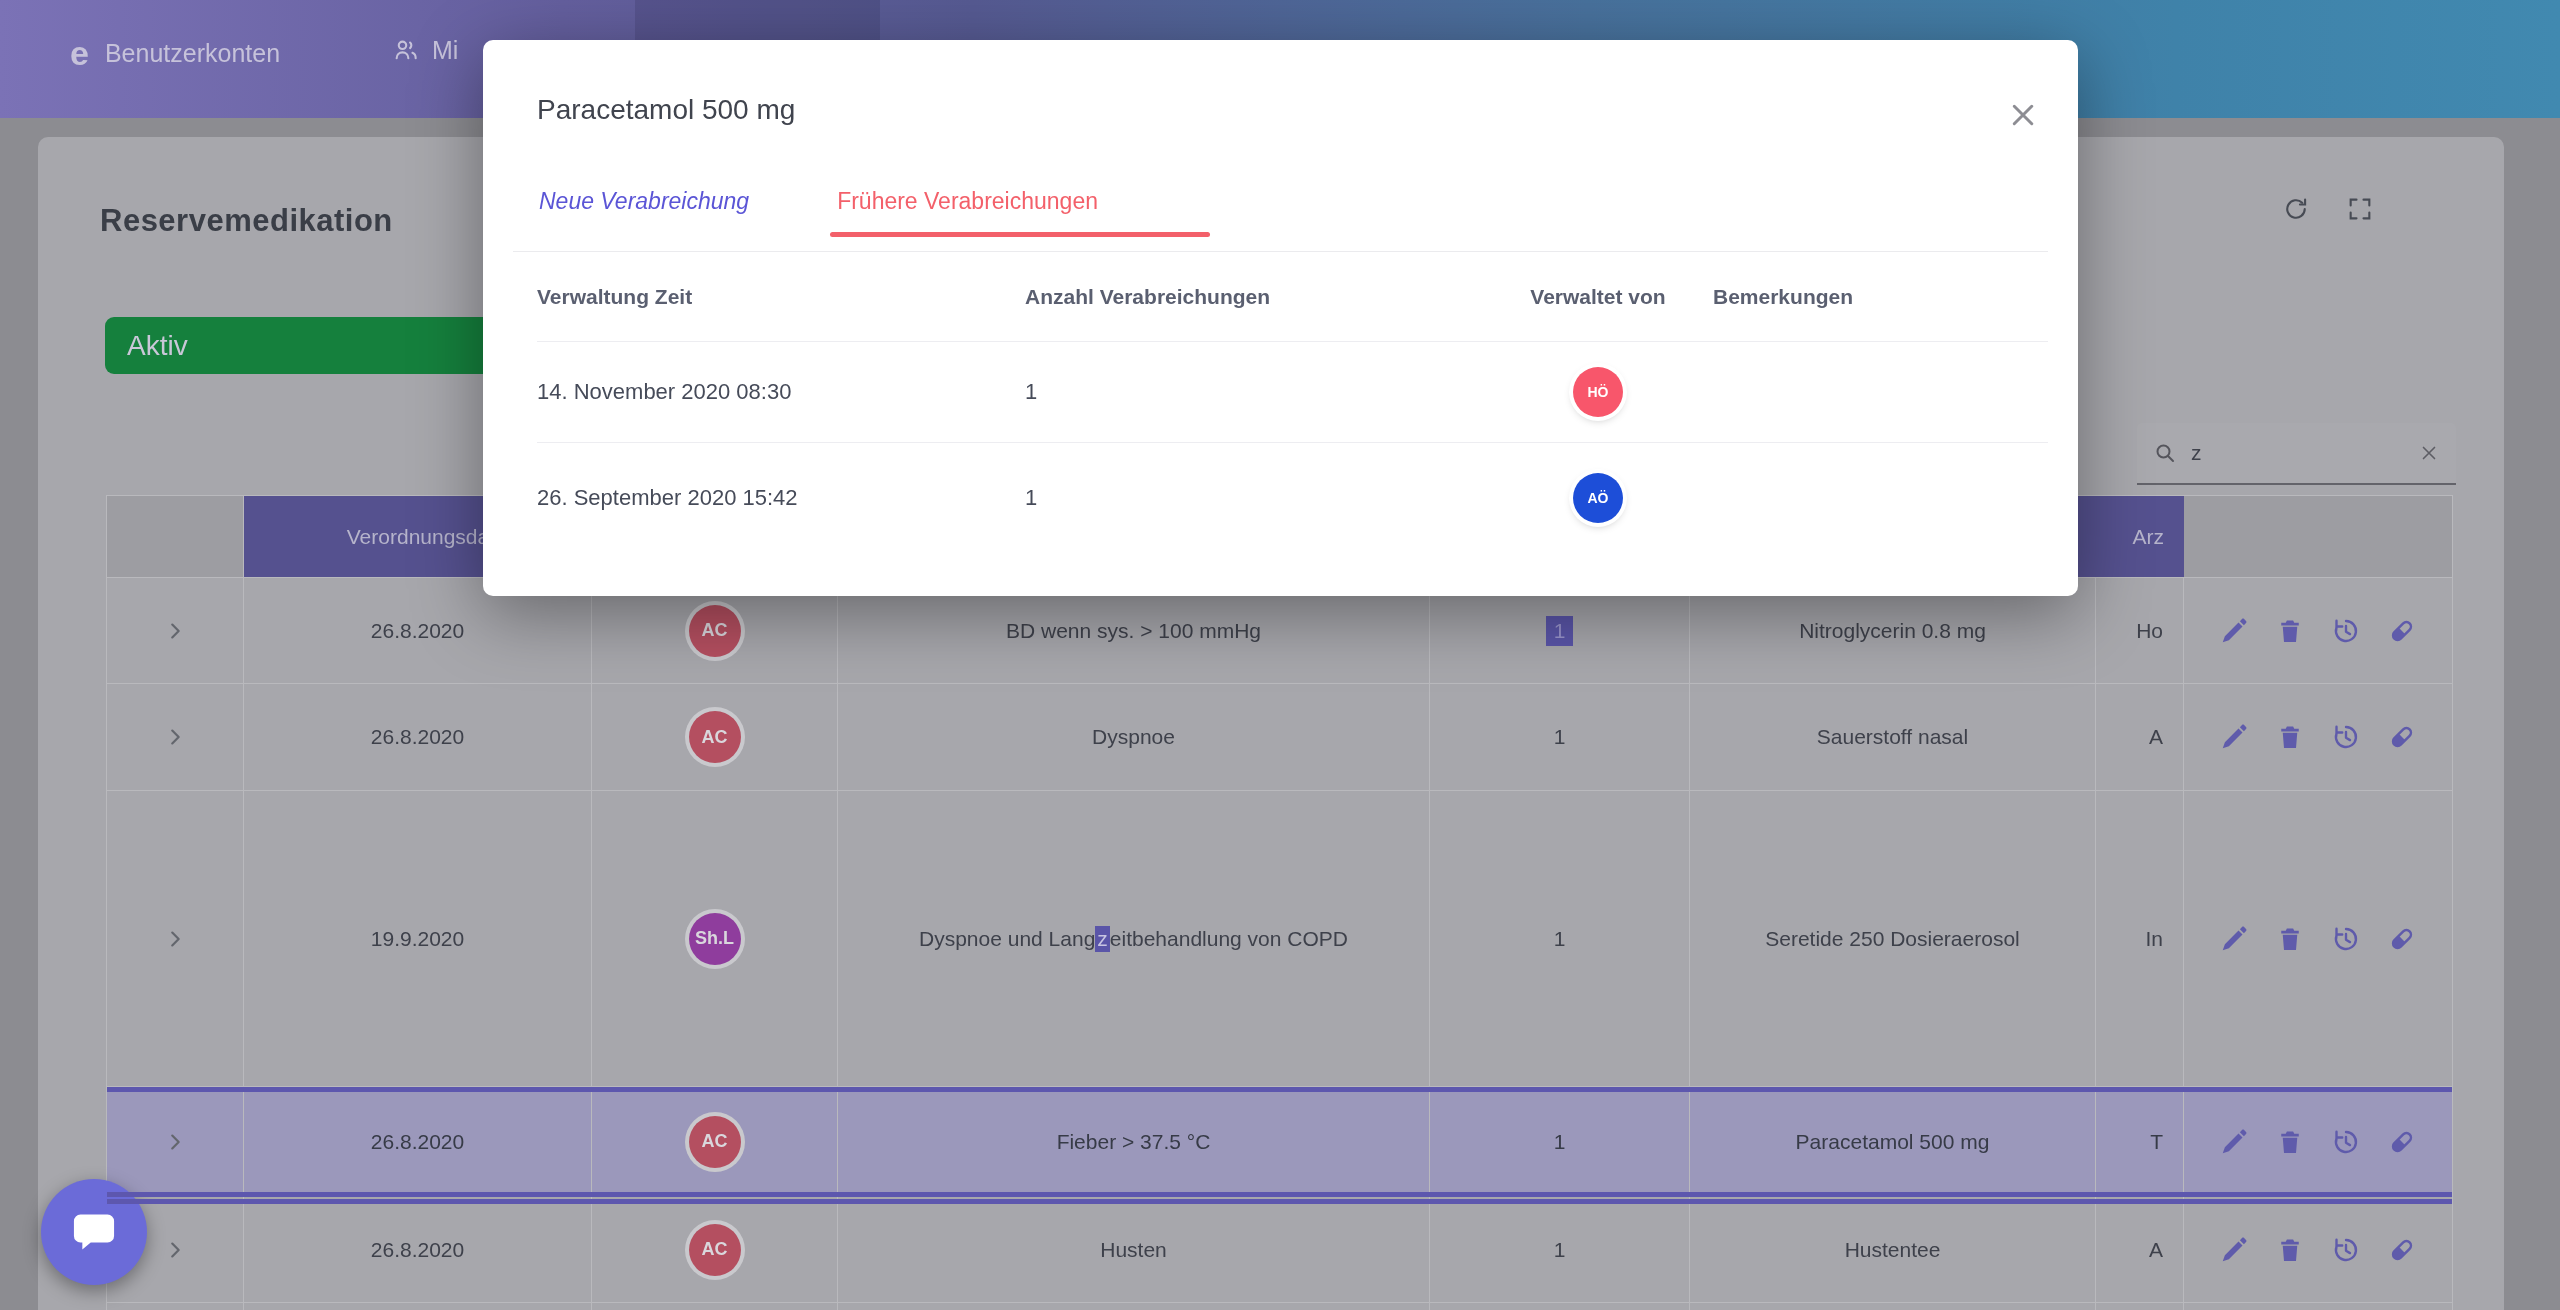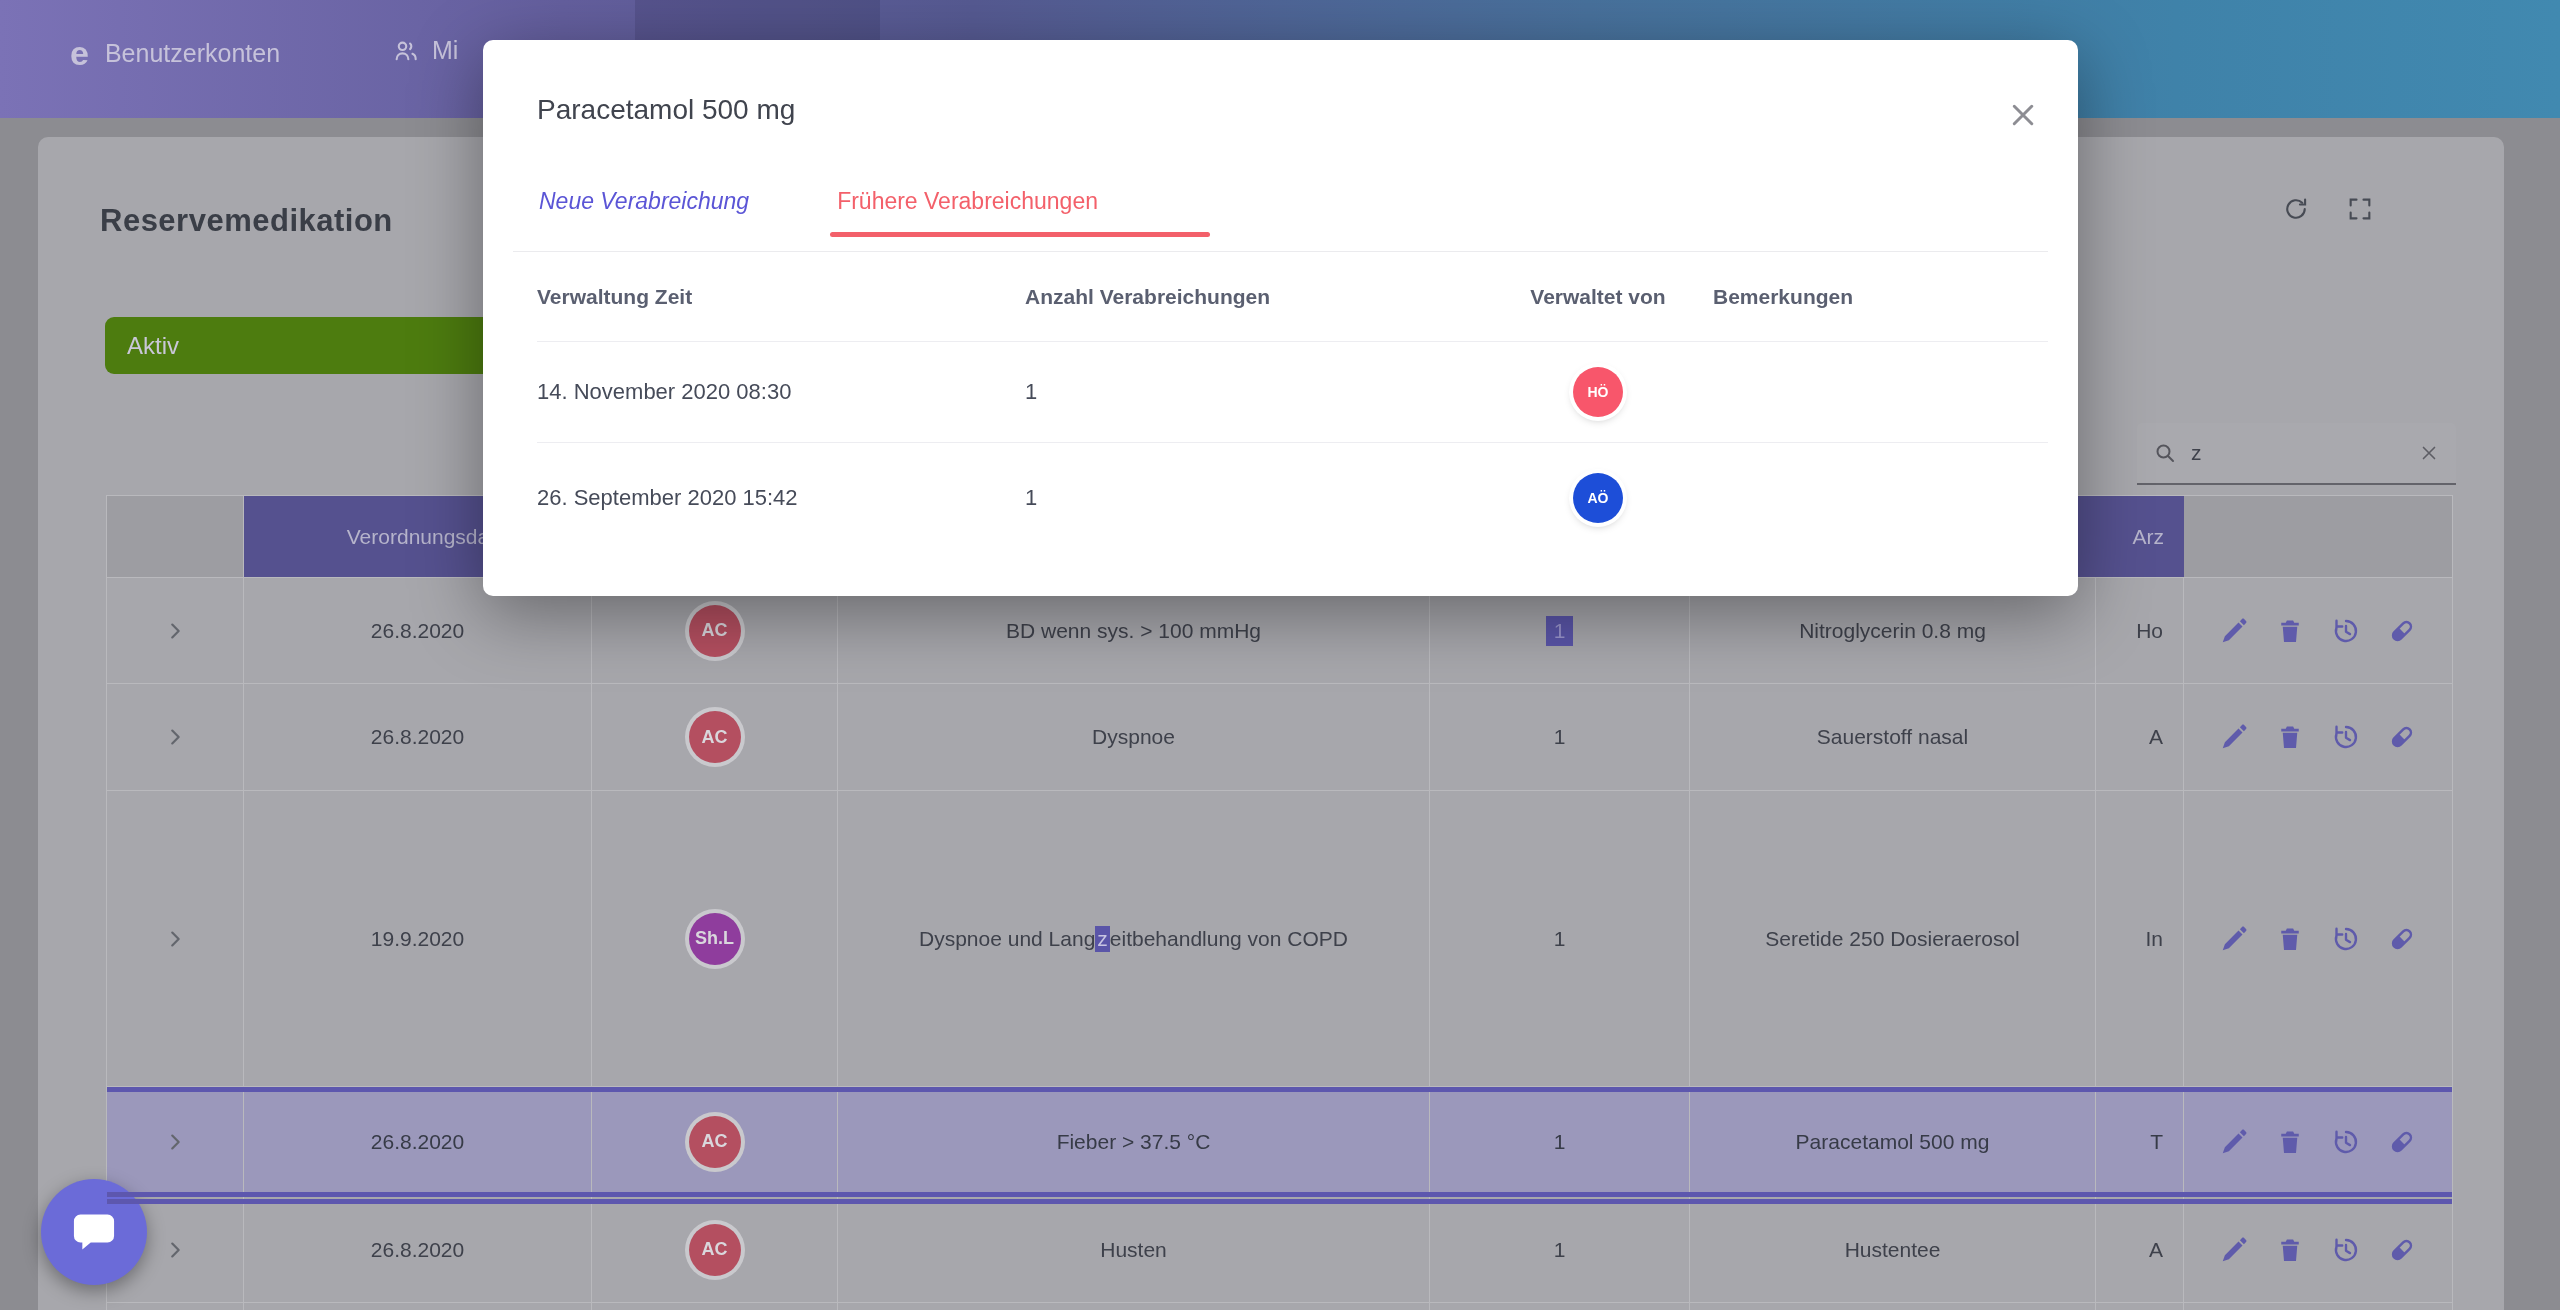--- a/index.html
+++ b/index.html
@@ -7,29 +7,29 @@
   body { font-family:"Liberation Sans","DejaVu Sans",sans-serif; }
   .stage { position:relative; width:2560px; height:1310px; background:#8c8c91; overflow:hidden; }
 
   
   .topbar { position:absolute; left:0; top:0; width:2560px; height:118px;
     background:linear-gradient(90deg,#7b72b6 0%,#645f9e 22%,#565a92 38%,#48719c 62%,#3f82a9 85%,#4189b0 100%); }
   .nav-active-partial { position:absolute; left:635px; top:0; width:245px; height:118px; background:rgba(20,22,52,0.14); }
   .brand { position:absolute; left:70px; top:36px; display:flex; align-items:center; gap:16px; color:#c6c2da; }
   .brand .logo { font-size:34px; font-weight:700; line-height:1; }
   .brand .navlabel { font-size:25px;text-align:right; }
-  .navitem2 { position:absolute; left:392px; top:36px; display:flex; align-items:flex-end; gap:12px; color:#c6c2da; font-size:25px; }
+  .navitem2 { position:absolute; left:392px; top:36px; display:flex; align-items:flex-start; gap:12px; color:#c6c2da; font-size:25px; }
 
   .card { position:absolute; left:38px; top:137px; width:2466px; height:1200px; background:#a7a7ac; border-radius:10px; }
   .card-title { position:absolute; left:62px; top:66px; font-size:31px; font-weight:700; color:#3a3e47; letter-spacing:0.5px; }
   .card-tools { position:absolute; right:130px; top:58px; display:flex; gap:36px; }
   .tool-ic { width:28px; height:28px; color:#474b54; cursor:pointer; }
 
-  .btn-aktiv { position:absolute; left:67px; top:180px; width:470px; height:57px; background:#4d7c0f; border-radius:9px;
-    display:flex; align-items:center; padding-left:22px; color:#c9c7d8; font-size:24px; }
+  .btn-aktiv { position:absolute; left:67px; top:180px; width:470px; height:57px; background:#15803d; border-radius:9px;
+    display:flex; align-items:center; padding-left:22px; color:#c9c7d8; font-size:28px; }
 
   .clip-frag { position:absolute; left:2028px; top:290px; width:36px; color:#3e414b; font-size:19px; line-height:23px; text-align:left; }
   .searchbox { position:absolute; left:2099px; top:286px; width:319px; height:62px; background:#a9a9ae;
     border-bottom:2px solid #63636a; border-radius:5px 5px 0 0; display:flex; align-items:center; padding:0 16px; gap:14px; }
   .searchbox .mag { width:24px; height:24px; color:#55555c; flex:0 0 auto; }
   .searchbox .val { font-size:21px; color:#3e414b; flex:1 1 auto; }
   .searchbox .clr { width:22px; height:22px; color:#5d5d64; flex:0 0 auto; cursor:pointer; }
 
   
   .gtable { position:absolute; left:68px; top:358px; width:2347px; border:1px solid #b9b9bd; }

